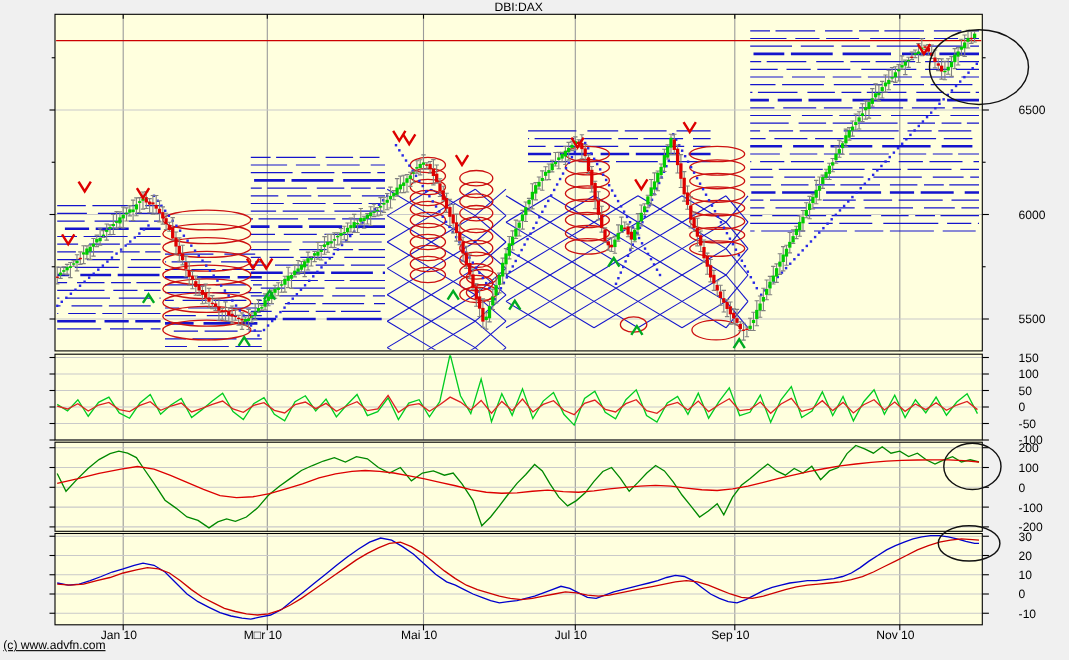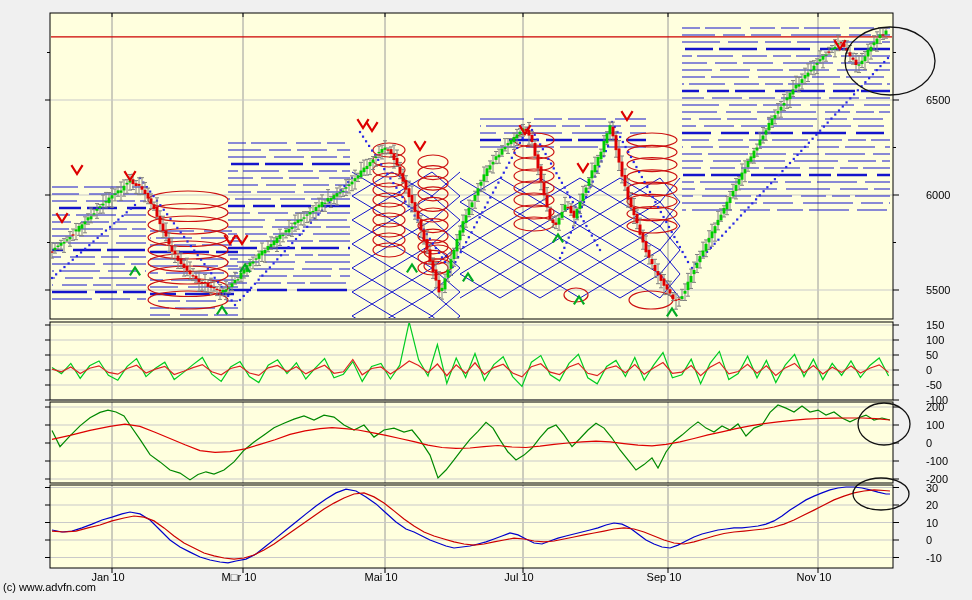--- a/index.html
+++ b/index.html
@@ -1,27 +1,28 @@
 <!DOCTYPE html>
 <html><head>
 <meta charset="utf-8">
 <style>
   html,body{margin:0;padding:0;}
   #stage{position:relative;width:972px;height:600px;background:#f0f0f0;
          font-family:"Liberation Sans",sans-serif;overflow:hidden;}
   #chart-title{position:absolute;top:1px;left:50px;width:843px;text-align:center;
                font-size:11px;color:#000;}
-  #copyright{position:absolute;top:581px;left:3px;font-size:11px;color:#000;}
+  #copyright{position:absolute;top:581px;left:3px;font-size:11px;color:#000;text-decoration:underline;}
   svg{position:absolute;top:0;left:0;}
   text{font-family:"Liberation Sans",sans-serif;font-size:11px;fill:#000;}
 </style>
 </head>
 <body>
 
 <div id="stage">
+  <div id="chart-title">DBI:DAX</div>
   <svg id="plot" width="972" height="600">
       <rect x="50" y="13" width="843" height="555" fill="#ffffde"></rect>
       <line x1="112" y1="13" x2="112" y2="319" stroke="#9a9a9a" stroke-width="1"></line>
       <line x1="243" y1="13" x2="243" y2="319" stroke="#9a9a9a" stroke-width="1"></line>
       <line x1="385" y1="13" x2="385" y2="319" stroke="#9a9a9a" stroke-width="1"></line>
       <line x1="523" y1="13" x2="523" y2="319" stroke="#9a9a9a" stroke-width="1"></line>
       <line x1="668" y1="13" x2="668" y2="319" stroke="#9a9a9a" stroke-width="1"></line>
       <line x1="818" y1="13" x2="818" y2="319" stroke="#9a9a9a" stroke-width="1"></line>
       <line x1="50" y1="100" x2="893" y2="100" stroke="#c9c9c9" stroke-width="1"></line>
       <line x1="50" y1="195" x2="893" y2="195" stroke="#c9c9c9" stroke-width="1"></line>

